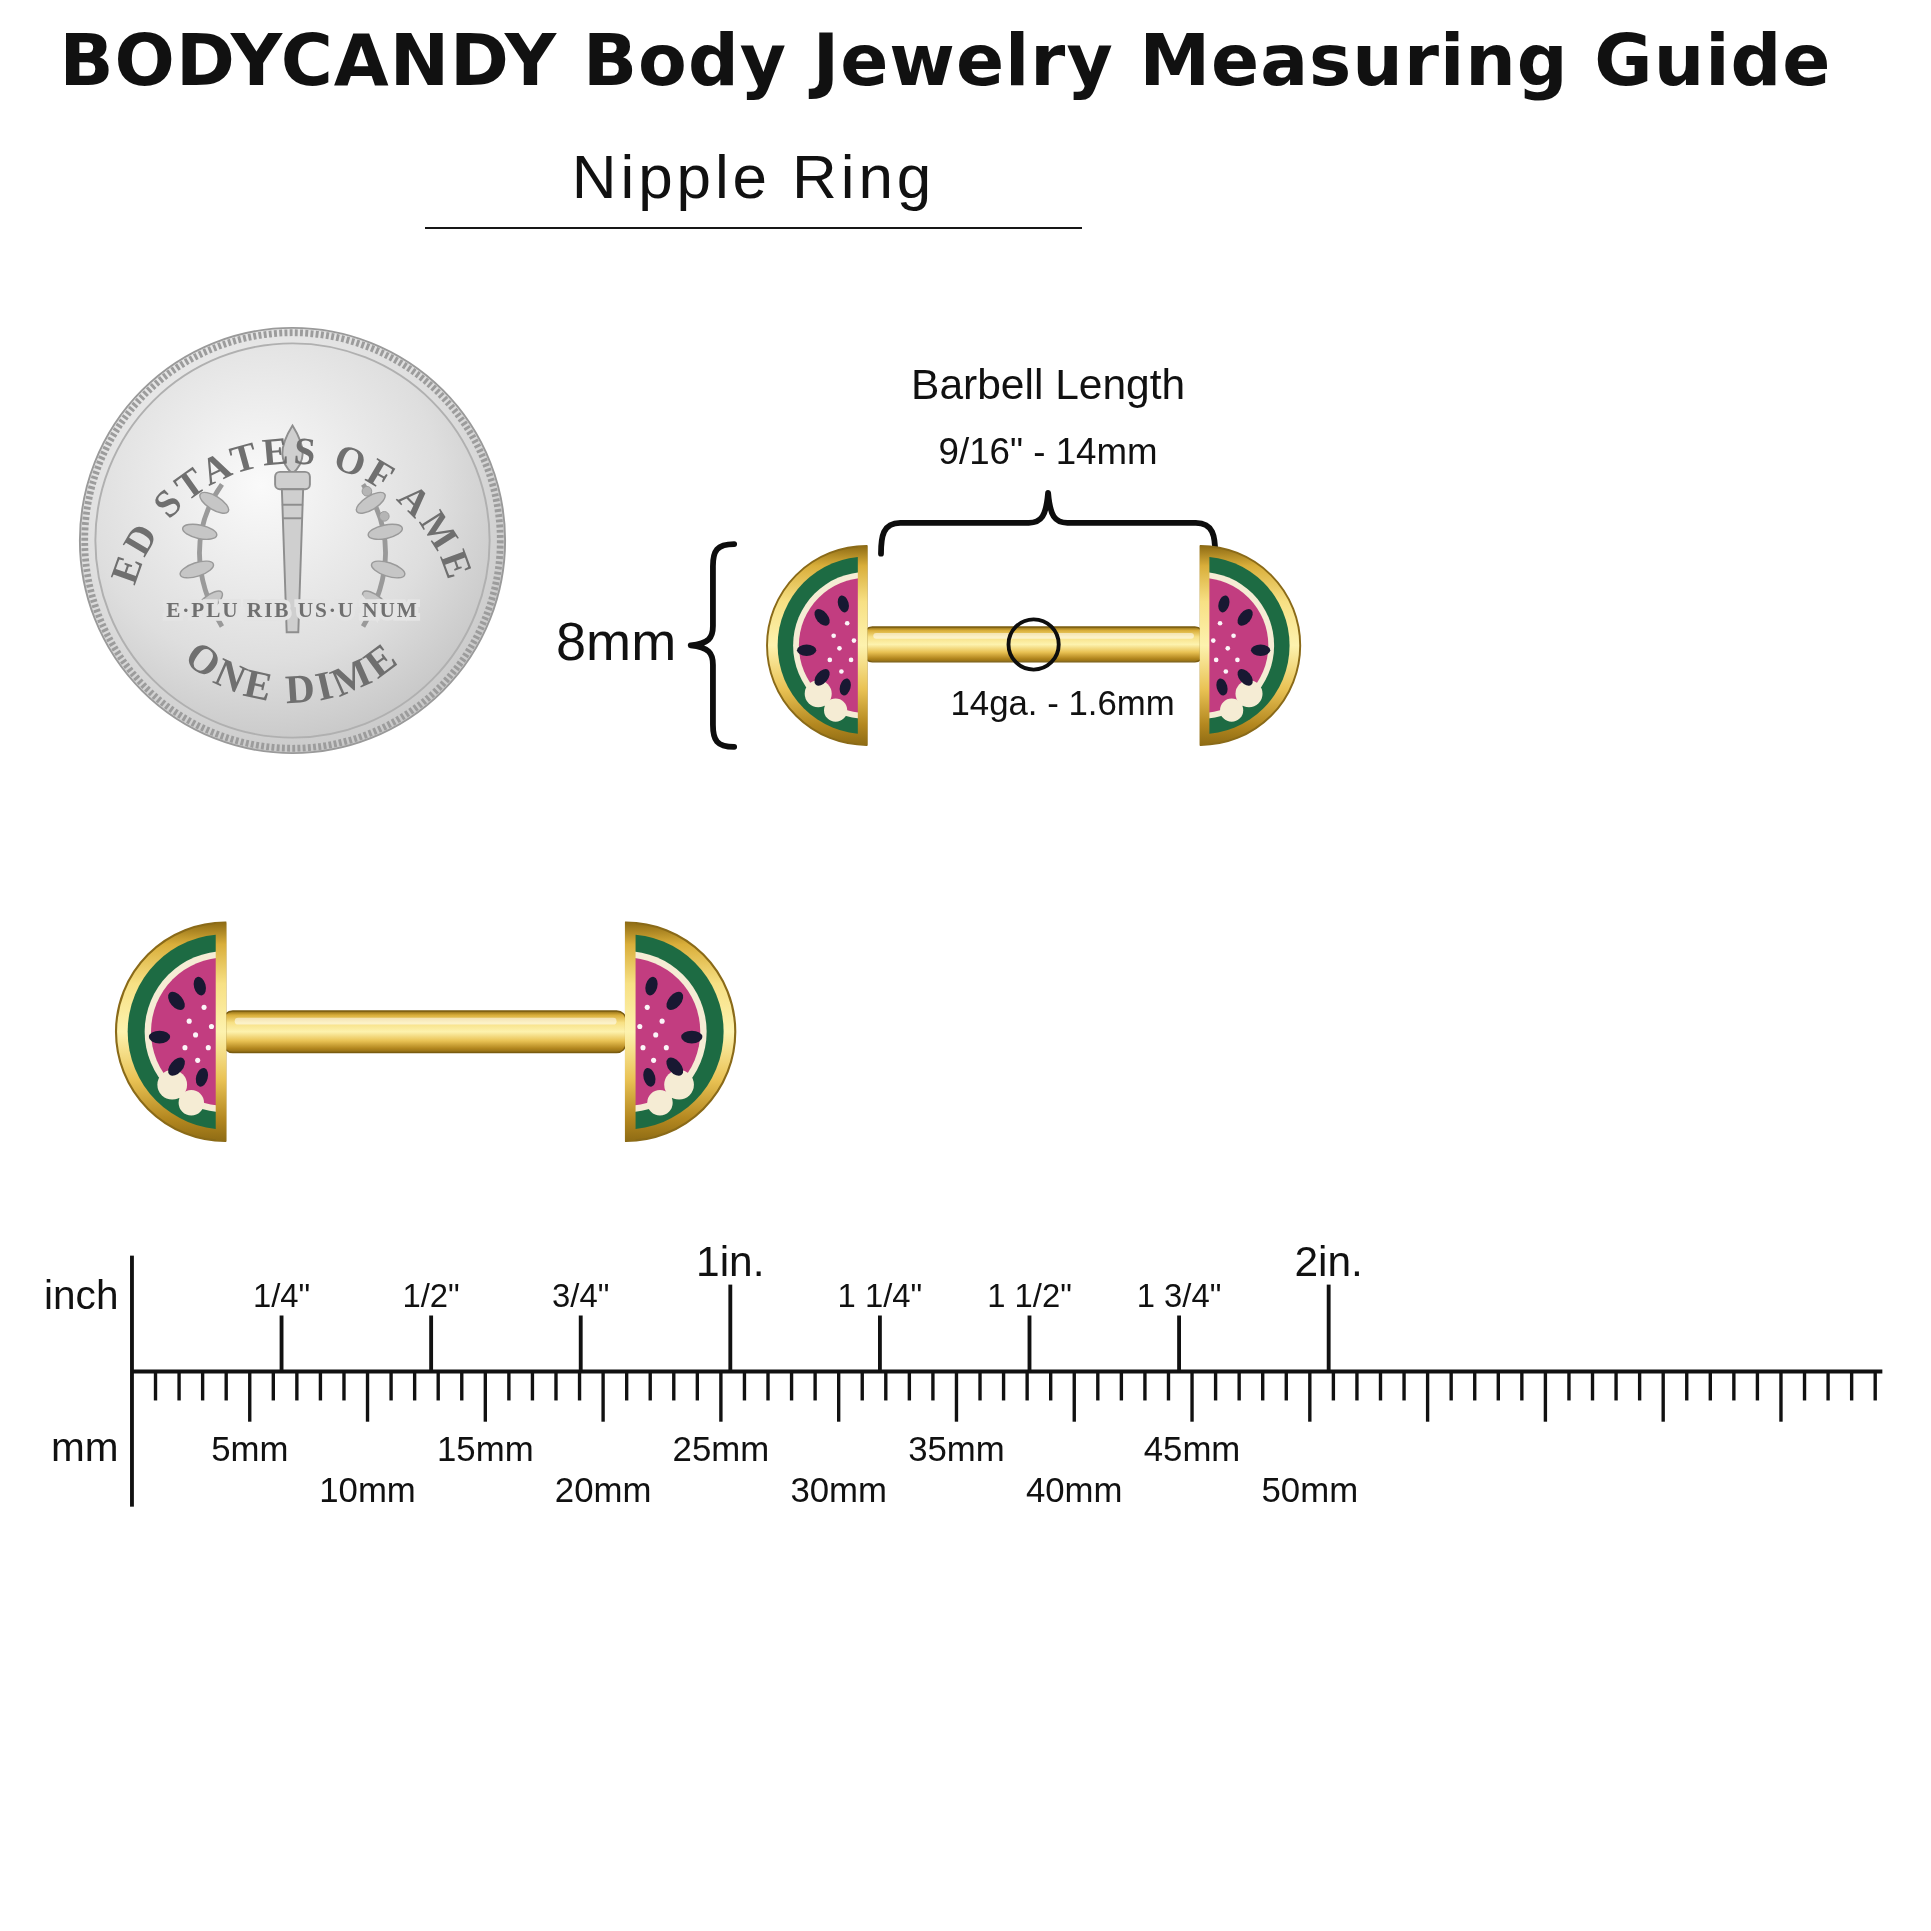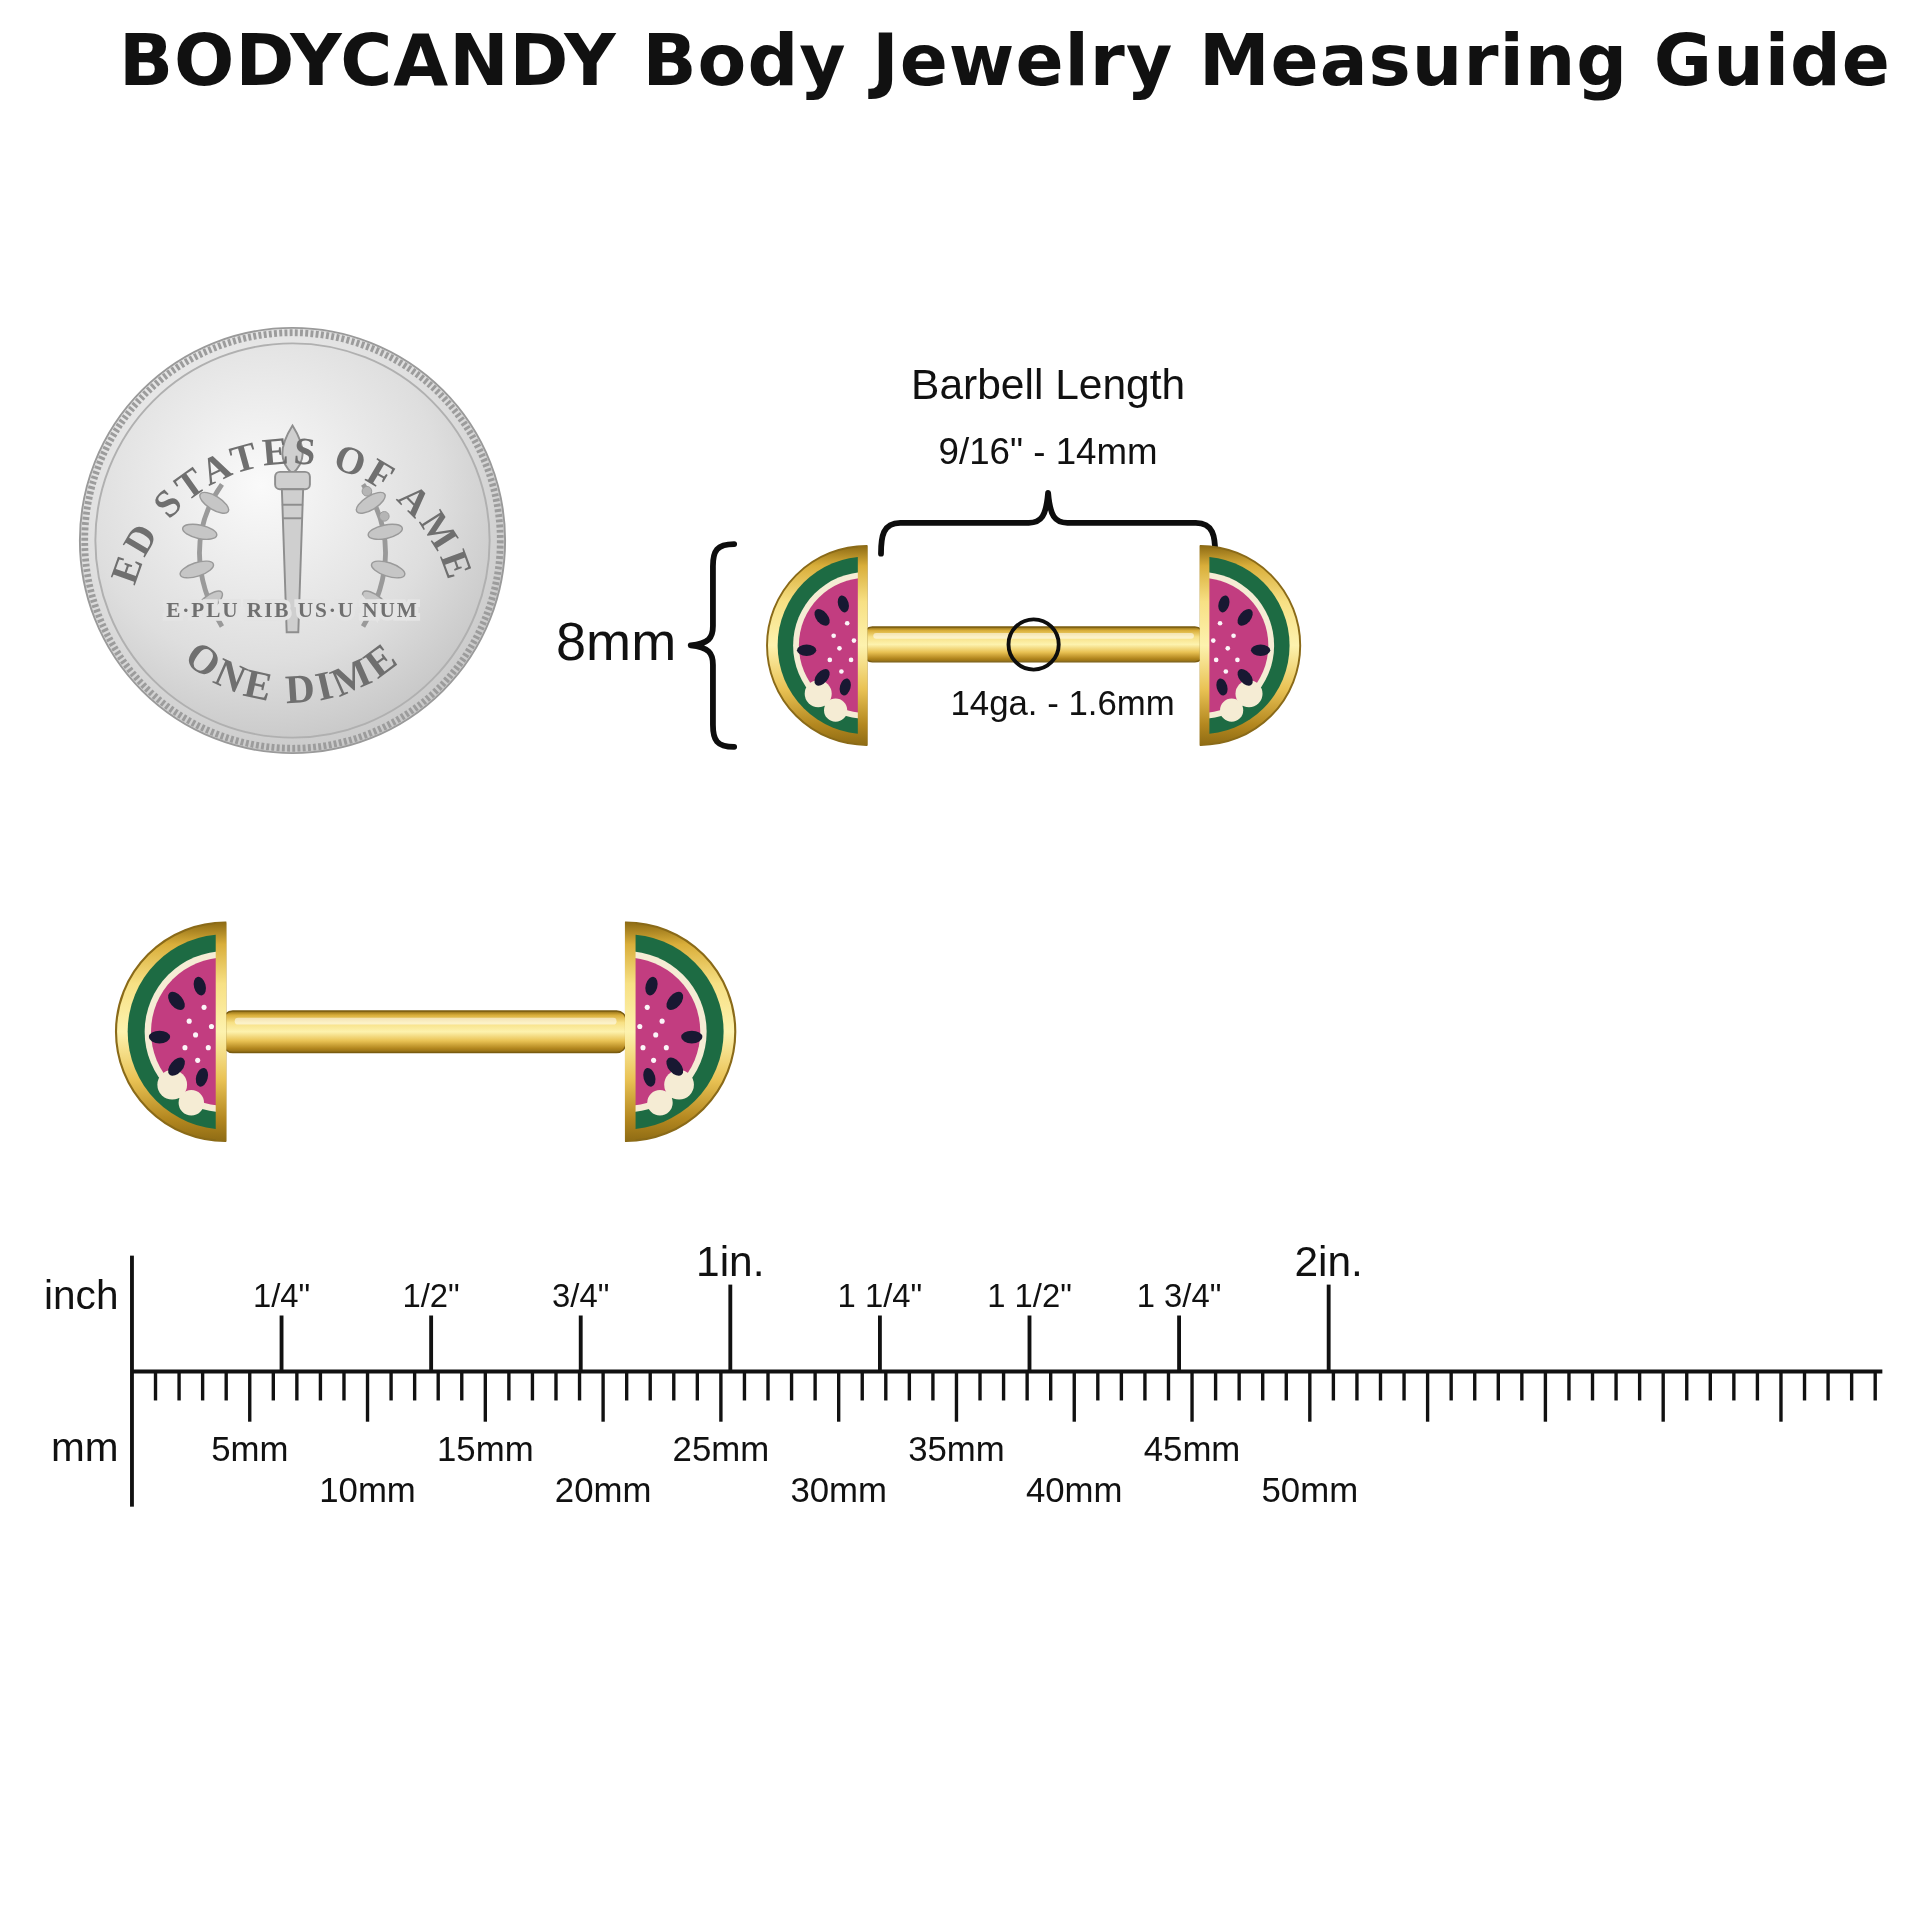--- a/index.html
+++ b/index.html
@@ -1,21 +1,21 @@
 <!DOCTYPE html>
 <html style="--gold_light: #fdf2ae; --gold: #e8bc3f; --gold_dark: #8f6c14; --rind_green: #1d6b43; --flesh_pink: #c23d80; --seed: #181832; --cream: #f5ecd4; --coin_silver: #d9d9d9; --ink: #000000;"><head>
 <meta charset="utf-8">
 <style>
   html,body{margin:0;padding:0;background:#fff;}
   #page{position:relative;width:1931px;height:1931px;background:#fff;overflow:hidden;
         font-family:"Liberation Sans",sans-serif;color:#111;}
   .abs{position:absolute;}
 
   
-  #title{top:19.3px;left:0;width:1891px;text-align:right;white-space:nowrap;
+  #title{top:19.3px;left:0;width:1891px;text-align:center;white-space:nowrap;
          font-family:"DejaVu Sans",sans-serif;font-weight:bold;font-size:71px;letter-spacing:1px;}
   #subtitle-wrap{top:141px;left:425px;width:657px;text-align:center;
                  border-bottom:2.9px solid #161616;padding-bottom:15.4px;}
   #subtitle{font-size:62px;letter-spacing:3.9px;font-weight:400;}
 
   
   .lbl{font-family:"Liberation Sans",sans-serif;fill:#111;}
   .lbl-length{font-size:44px;}
   .lbl-val{font-size:38px;}
   .lbl-8mm{font-size:56px;}
@@ -73,20 +73,23 @@
             <circle cx="74" cy="120" r="2.4"></circle>
           <circle cx="86" cy="132" r="2.4"></circle>
             <circle cx="99" cy="100" r="2.4"></circle>
           <circle cx="84" cy="108" r="2.4"></circle>
         </g>
       </g>
     </defs>
   </svg>
 
   <div class="abs" id="title">BODYCANDY Body Jewelry Measuring Guide</div>
+  <div class="abs" id="subtitle-wrap">
+    <div id="subtitle">Nipple Ring</div>
+  </div>
 
   <svg class="abs" style="left:77px;top:325px" width="431" height="431" viewBox="0 0 446 446">
     <circle cx="223" cy="223" r="220" fill="url(#coinFace)" stroke="#9a9a9a" stroke-width="2"></circle>
     <circle cx="223" cy="223" r="215" fill="none" stroke="#9c9c9c" stroke-width="7" stroke-dasharray="3 2.4"></circle>
     <circle cx="223" cy="223" r="204" fill="url(#coinFace)" stroke="#b0b0b0" stroke-width="2"></circle>
 
     <g stroke="#9a9a9a" fill="#c6c6c6">
       <path d="M 150 312 C 120 262 118 210 150 165" stroke-width="5" fill="none"></path>
       <ellipse cx="136" cy="288" rx="18" ry="7" transform="rotate(-40 136 288)" stroke-width="1.5"></ellipse>
       <ellipse cx="124" cy="253" rx="18" ry="7" transform="rotate(-18 124 253)" stroke-width="1.5"></ellipse>

